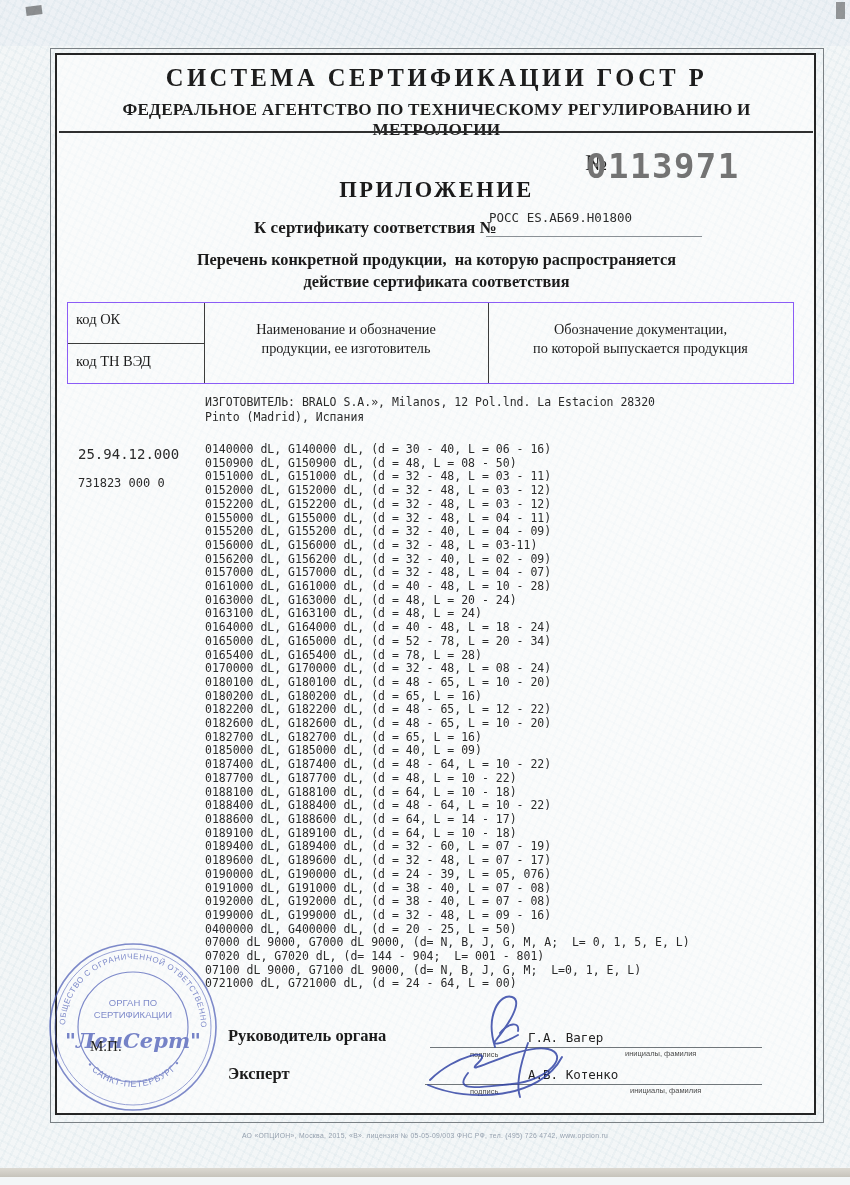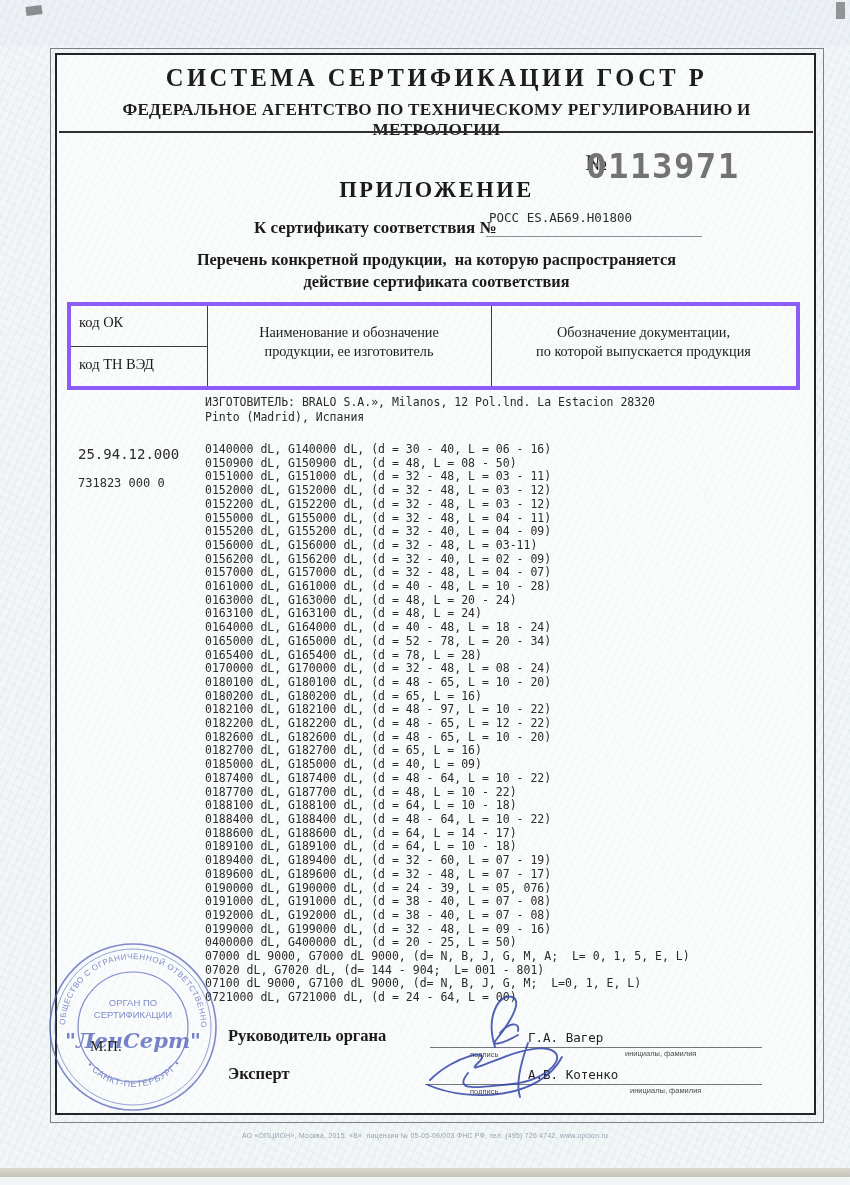--- a/index.html
+++ b/index.html
@@ -22,21 +22,21 @@
   .header-subtitle{top:100px;font-size:17.2px;font-weight:bold;letter-spacing:.2px;color:#1d1d1d;}
   .header-divider{left:59px;top:131px;width:754px;height:2px;background:#2f2f2f;}
   .form-no-label{left:585px;top:150px;font-size:23px;color:#1c1c1c;}
   .form-no-value{left:586px;top:146px;font-family:"DejaVu Sans Mono","Liberation Mono",monospace;font-size:34px;font-weight:bold;color:#737373;letter-spacing:1.5px;}
   .doc-title{top:177px;font-size:22.5px;font-weight:bold;letter-spacing:2.5px;color:#1b1b1b;}
   .ref-label{left:254px;top:218px;font-size:17px;font-weight:bold;color:#1b1b1b;}
   .ref-value{left:489px;top:210px;font-family:"DejaVu Sans Mono","Liberation Mono",monospace;font-size:12.5px;color:#2b2b2b;}
   .ref-line{left:486px;top:236px;width:216px;height:1px;background:#8a9095;}
   .purpose-1{top:250px;font-size:16.3px;font-weight:bold;color:#1b1b1b;white-space:pre;}
   .purpose-2{top:272px;font-size:16.3px;font-weight:bold;color:#1b1b1b;}
-  .ptable{left:67px;top:302px;width:725px;height:80px;border:4px solid #8b5cf6;}
+  .ptable{left:67px;top:302px;width:725px;height:80px;border:1px solid #8b5cf6;}
   .ptable .vline{position:absolute;top:0;bottom:0;width:1px;background:#3c3c3c;}
   .ptable .hline{position:absolute;left:0;width:136px;height:1px;background:#3c3c3c;top:40px;}
   .ptable .cell-label{position:absolute;font-size:14.5px;color:#1c1c1c;}
   .ptable .colhead{position:absolute;top:17px;text-align:center;font-size:14.3px;line-height:19px;color:#1c1c1c;white-space:pre-line;}
   .mono{font-family:"DejaVu Sans Mono","Liberation Mono",monospace;}
   .manufacturer{left:205px;top:395px;font-size:11.5px;line-height:15px;color:#2a2a2a;white-space:pre;}
   .product-list{left:205px;top:443px;font-size:11.5px;line-height:13.7px;color:#2a2a2a;}
   .product-list .list-item{white-space:pre;}
   .code-ok{left:78px;top:446px;font-size:14px;color:#2a2a2a;}
   .code-tnved{left:78px;top:476px;font-size:12px;color:#2a2a2a;text-align:right;}
@@ -118,21 +118,20 @@
       <div class="list-item">0157000 dL, G157000 dL, (d = 32 - 48, L = 04 - 07)</div>
       <div class="list-item">0161000 dL, G161000 dL, (d = 40 - 48, L = 10 - 28)</div>
       <div class="list-item">0163000 dL, G163000 dL, (d = 48, L = 20 - 24)</div>
       <div class="list-item">0163100 dL, G163100 dL, (d = 48, L = 24)</div>
       <div class="list-item">0164000 dL, G164000 dL, (d = 40 - 48, L = 18 - 24)</div>
       <div class="list-item">0165000 dL, G165000 dL, (d = 52 - 78, L = 20 - 34)</div>
       <div class="list-item">0165400 dL, G165400 dL, (d = 78, L = 28)</div>
       <div class="list-item">0170000 dL, G170000 dL, (d = 32 - 48, L = 08 - 24)</div>
       <div class="list-item">0180100 dL, G180100 dL, (d = 48 - 65, L = 10 - 20)</div>
       <div class="list-item">0180200 dL, G180200 dL, (d = 65, L = 16)</div>
-      <div class="list-item">0182100 dL, G182100 dL, (d = 48 - 97, L = 10 - 22)</div>
       <div class="list-item">0182200 dL, G182200 dL, (d = 48 - 65, L = 12 - 22)</div>
       <div class="list-item">0182600 dL, G182600 dL, (d = 48 - 65, L = 10 - 20)</div>
       <div class="list-item">0182700 dL, G182700 dL, (d = 65, L = 16)</div>
       <div class="list-item">0185000 dL, G185000 dL, (d = 40, L = 09)</div>
       <div class="list-item">0187400 dL, G187400 dL, (d = 48 - 64, L = 10 - 22)</div>
       <div class="list-item">0187700 dL, G187700 dL, (d = 48, L = 10 - 22)</div>
       <div class="list-item">0188100 dL, G188100 dL, (d = 64, L = 10 - 18)</div>
       <div class="list-item">0188400 dL, G188400 dL, (d = 48 - 64, L = 10 - 22)</div>
       <div class="list-item">0188600 dL, G188600 dL, (d = 64, L = 14 - 17)</div>
       <div class="list-item">0189100 dL, G189100 dL, (d = 64, L = 10 - 18)</div>

